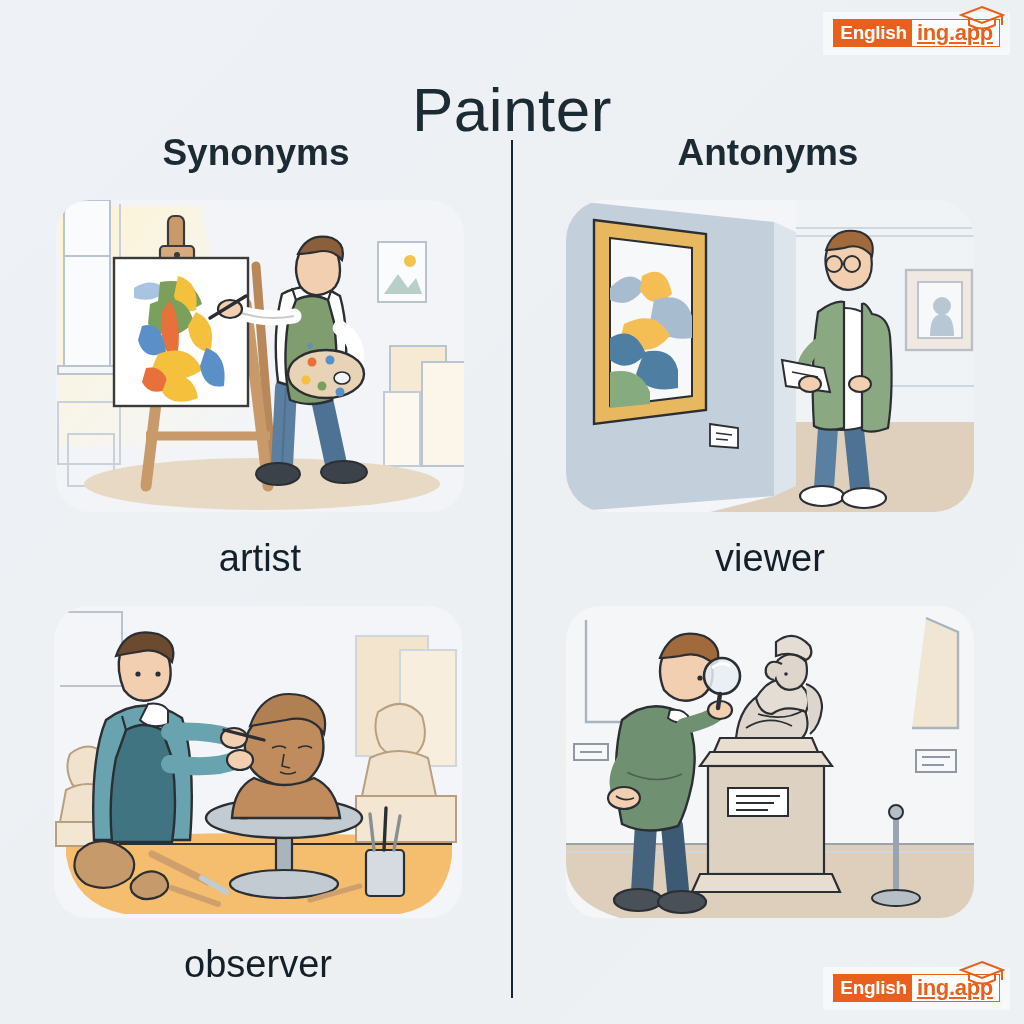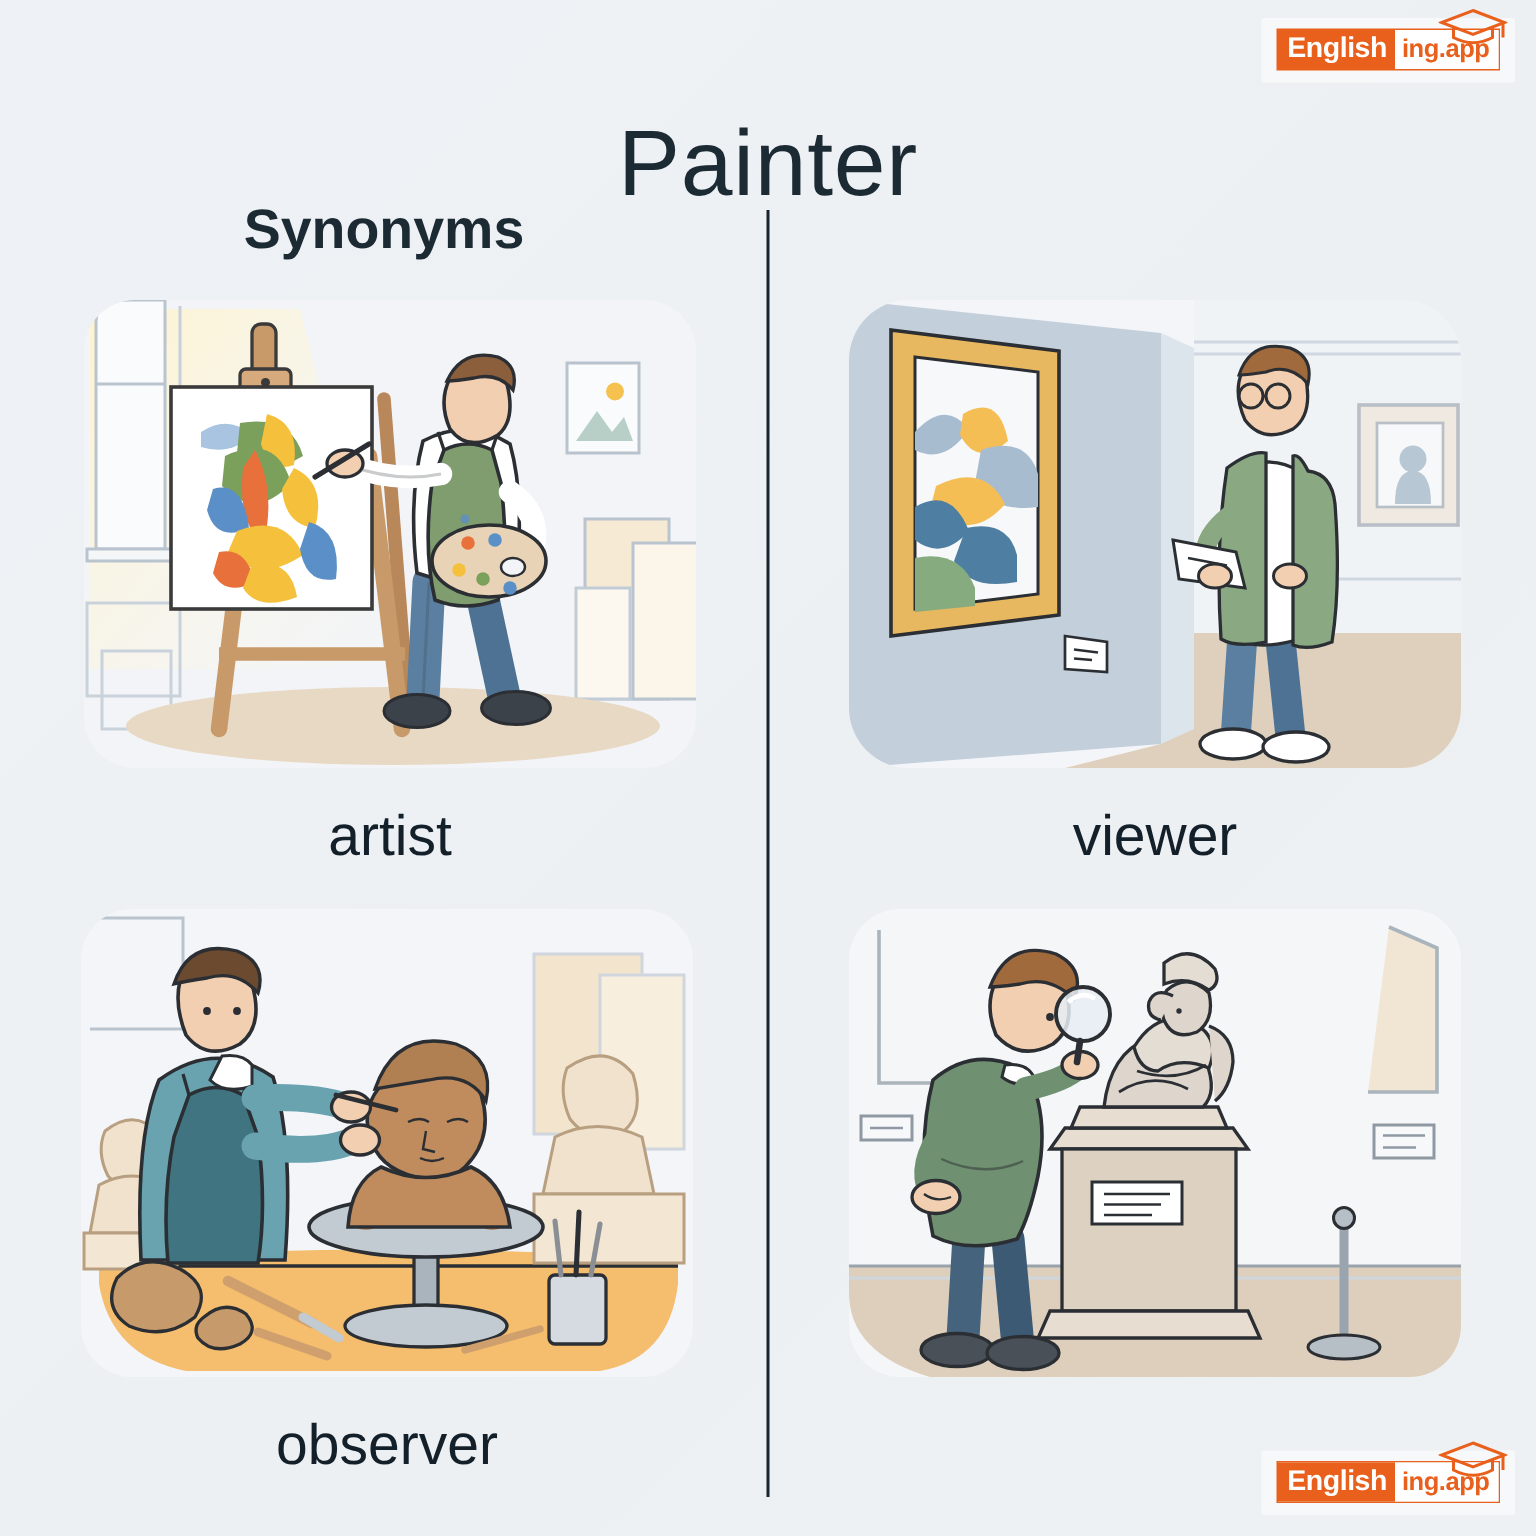--- a/index.html
+++ b/index.html
@@ -47,25 +47,26 @@
     font-size: 19px;
     line-height: 26px;
     padding: 0 5px 0 6px;
     letter-spacing: -0.3px;
     white-space: nowrap;
   }
   .logo-right {
     background: #ffffff;
     color: #e8601c;
     font-weight: bold;
-    font-size: 17px;
+    font-size: 22px;
     line-height: 26px;
     padding: 0 6px 0 5px;
     letter-spacing: -0.3px;
     white-space: nowrap;
+    text-decoration: underline;
   }
   .logo-cap {
     position: absolute;
     right: -6px;
     top: -16px;
     width: 46px;
     height: 26px;
   }
 
   
@@ -131,20 +132,21 @@
   .caption.shift-br { padding-left: 6px; box-sizing: border-box; }
 </style>
 </head>
 <body>
 
 <div class="page">
 
   <div class="title">Painter</div>
 
   <div class="col-header left">Synonyms</div>
+  <div class="col-header right">Antonyms</div>
 
   <div class="divider"></div>
 
   <div class="cell cell-tl">
     <svg class="illus" viewBox="0 0 420 320">
       <defs>
         <clipPath id="clipA">
             <rect x="6" y="4" width="408" height="312" rx="34"></rect>
           </clipPath>
         <linearGradient id="sunGlow" x1="0" y1="0" x2="1" y2="1">

